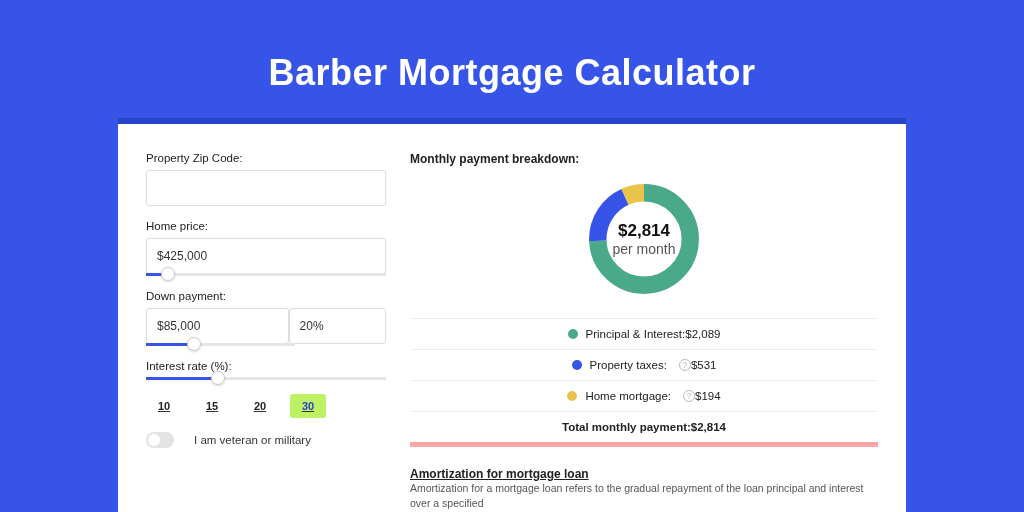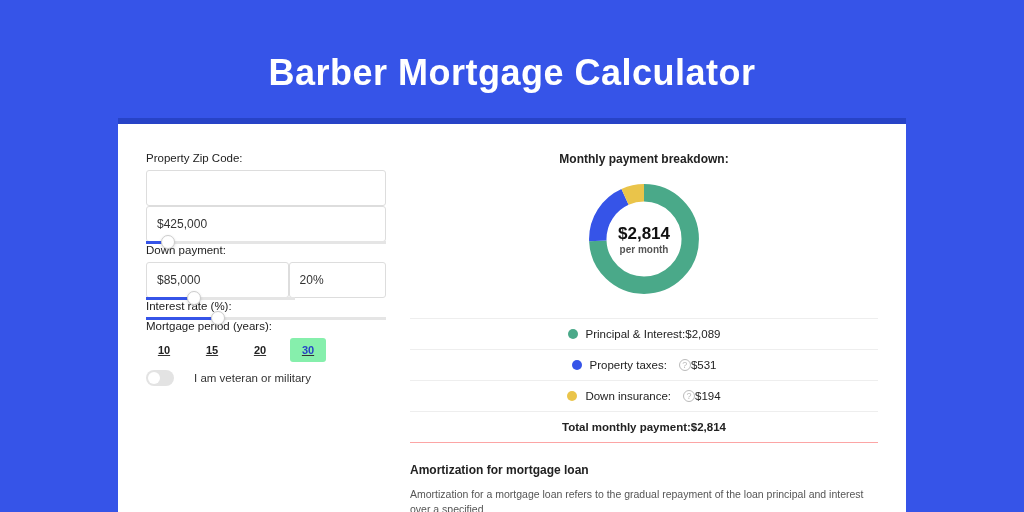--- a/index.html
+++ b/index.html
@@ -72,99 +72,100 @@
     width: 14px; height: 14px;
     background: #fff;
     border: 1px solid #ccc;
     border-radius: 50%;
     box-shadow: 0 1px 3px rgba(0,0,0,0.15);
     position: absolute;
     top: -6px;
     transform: translateX(-50%);
   }
   .row { display:flex; gap:0; }
-  .sec { }
+  .sec { margin-bottom: 14px; }
   .periods { display:flex; gap:12px; margin-top:2px;text-decoration:underline; }
   .period-btn {
     width: 36px; height: 24px;
     border: none;
     background: transparent;
     font-size: 11px;
     font-weight: 600;
     color: #222;
     border-radius: 3px;
     cursor: pointer;
   }
-  .period-btn.active { background: #86efac; color:#2743c7; }
+  .period-btn.active { background: #bef264; color:#2743c7; }
   .toggle-row { display:flex; align-items:center; gap:20px; margin-top:8px;}
   .toggle {
     width: 28px; height: 16px;
     background: #e3e3e3;
     border-radius: 10px;
     position: relative;
   }
   .toggle::after {
     content:"";
     width: 12px; height:12px;
     background:#fff;
     border-radius:50%;
     position:absolute;
     left:2px; top:2px;
   }
 
   .right { flex:1; font-size:11.5px; color:#222; }
-  .right-title { font-weight:700; font-size:12px; margin-bottom:12px;text-align:center;}
+  .right-title { font-weight:700; font-size:12px; margin-bottom:12px;}
   .donut-wrap { display:flex; justify-content:center; margin-bottom:18px; position:relative; }
   .donut { width:122px; height:122px; position:relative; }
   .donut svg { width:122px; height:122px; transform: rotate(-90deg); }
   .donut-center {
     position:absolute; left:0; top:0; width:100%; height:100%;
     display:flex; flex-direction:column; justify-content:center; align-items:center;
   }
   .donut-amt { font-size:17px; font-weight:800; color:#111; }
-  .donut-sub { font-size:10px; color:#555;font-weight:bold; }
+  .donut-sub { font-size:14px; color:#555; }
 
   .break-line {
     display:flex; align-items:center; justify-content:center;
     padding: 9px 0;
     border-top: 1px solid #eee;
   }
-  .break-line:last-child { border-bottom: 1px solid #fca5a5; }
+  .break-line:last-child { border-bottom: 5px solid #fca5a5; }
   .bl-left { display:flex; align-items:center; gap:8px; }
   .dot { width:10px; height:10px; border-radius:50%; }
   .bl-val { font-weight:400; }
   .total-line { font-weight:700; }
   .total-line .bl-val { font-weight:700; }
   .help {
     display:inline-flex; width:12px;height:12px;border:1px solid #bbb;
     border-radius:50%; font-size:9px; color:#bbb; align-items:center; justify-content:center;
     margin-left:4px;
   }
 
   .amort { margin-top: 20px; }
-  .amort-title { font-weight:700; font-size:12px; margin-bottom:10px;}
+  .amort-title { font-weight:700; font-size:12px; text-decoration:underline;}
   .amort-body { font-size:10.5px; color:#555; line-height:1.4; }
 </style>
 </head>
 <body>
 
 <div class="outer">
   <div class="headline">Barber Mortgage Calculator</div>
 
   <div class="card-wrap">
     <div class="card">
 
       <div class="left">
 
         <div class="sec">
           <div class="lbl">Property Zip Code:</div>
           <div class="field"></div>
         </div>
 
         <div class="sec">
+          <div class="lbl">Home price:</div>
           <div class="field">$425,000</div>
           <div class="slider-track">
             <div class="slider-fill" id="sf-home" style="width: 9%;"></div>
             <div class="slider-thumb" id="st-home" style="left: 9%;"></div>
           </div>
         </div>
 
         <div class="sec">
           <div class="lbl">Down payment:</div>
           <div class="row">
@@ -179,21 +180,20 @@
 
         <div class="sec">
           <div class="lbl">Interest rate (%):</div>
           <div class="slider-track">
             <div class="slider-fill" id="sf-rate" style="width: 30%;"></div>
             <div class="slider-thumb" id="st-rate" style="left: 30%;"></div>
           </div>
         </div>
 
         <div class="sec">
-          <div class="lbl">Mortgage period (years):</div>
           <div class="periods" id="periods">
               <button class="period-btn">10</button>
               <button class="period-btn">15</button>
               <button class="period-btn">20</button>
               <button class="period-btn active">30</button>
             </div>
         </div>
 
         <div class="toggle-row">
           <div class="toggle"></div>
@@ -230,21 +230,21 @@
               <div class="bl-left">
                 <span class="dot" style="background: rgb(54, 84, 232);"></span>
                 <span>Property taxes:</span>
                 <span class="help">?</span>
               </div>
               <div class="bl-val">$531</div>
             </div>
             <div class="break-line">
               <div class="bl-left">
                 <span class="dot" style="background: rgb(234, 196, 74);"></span>
-                <span>Down insurance:</span>
+                <span>Home mortgage:</span>
                 <span class="help">?</span>
               </div>
               <div class="bl-val">$194</div>
             </div>
             <div class="break-line total-line">
               <div class="bl-left">
                 <span>Total monthly payment:</span>
               </div>
               <div class="bl-val">$2,814</div>
             </div>

